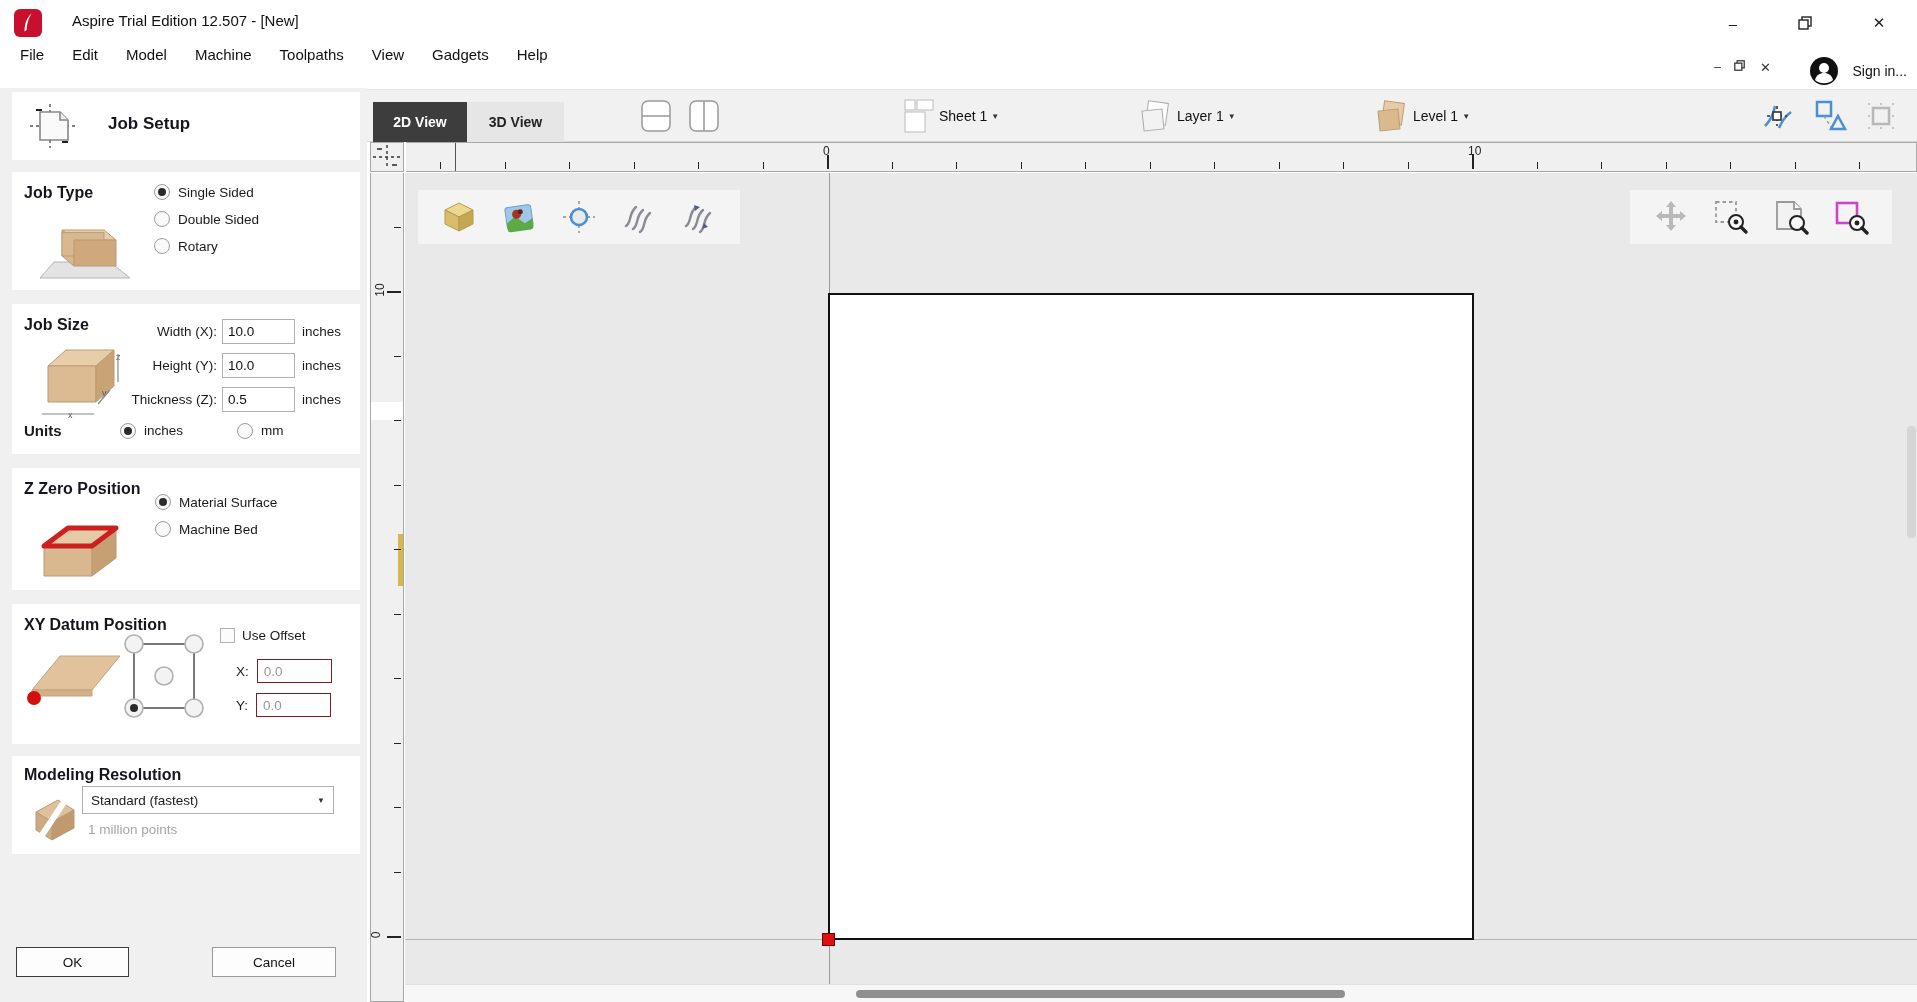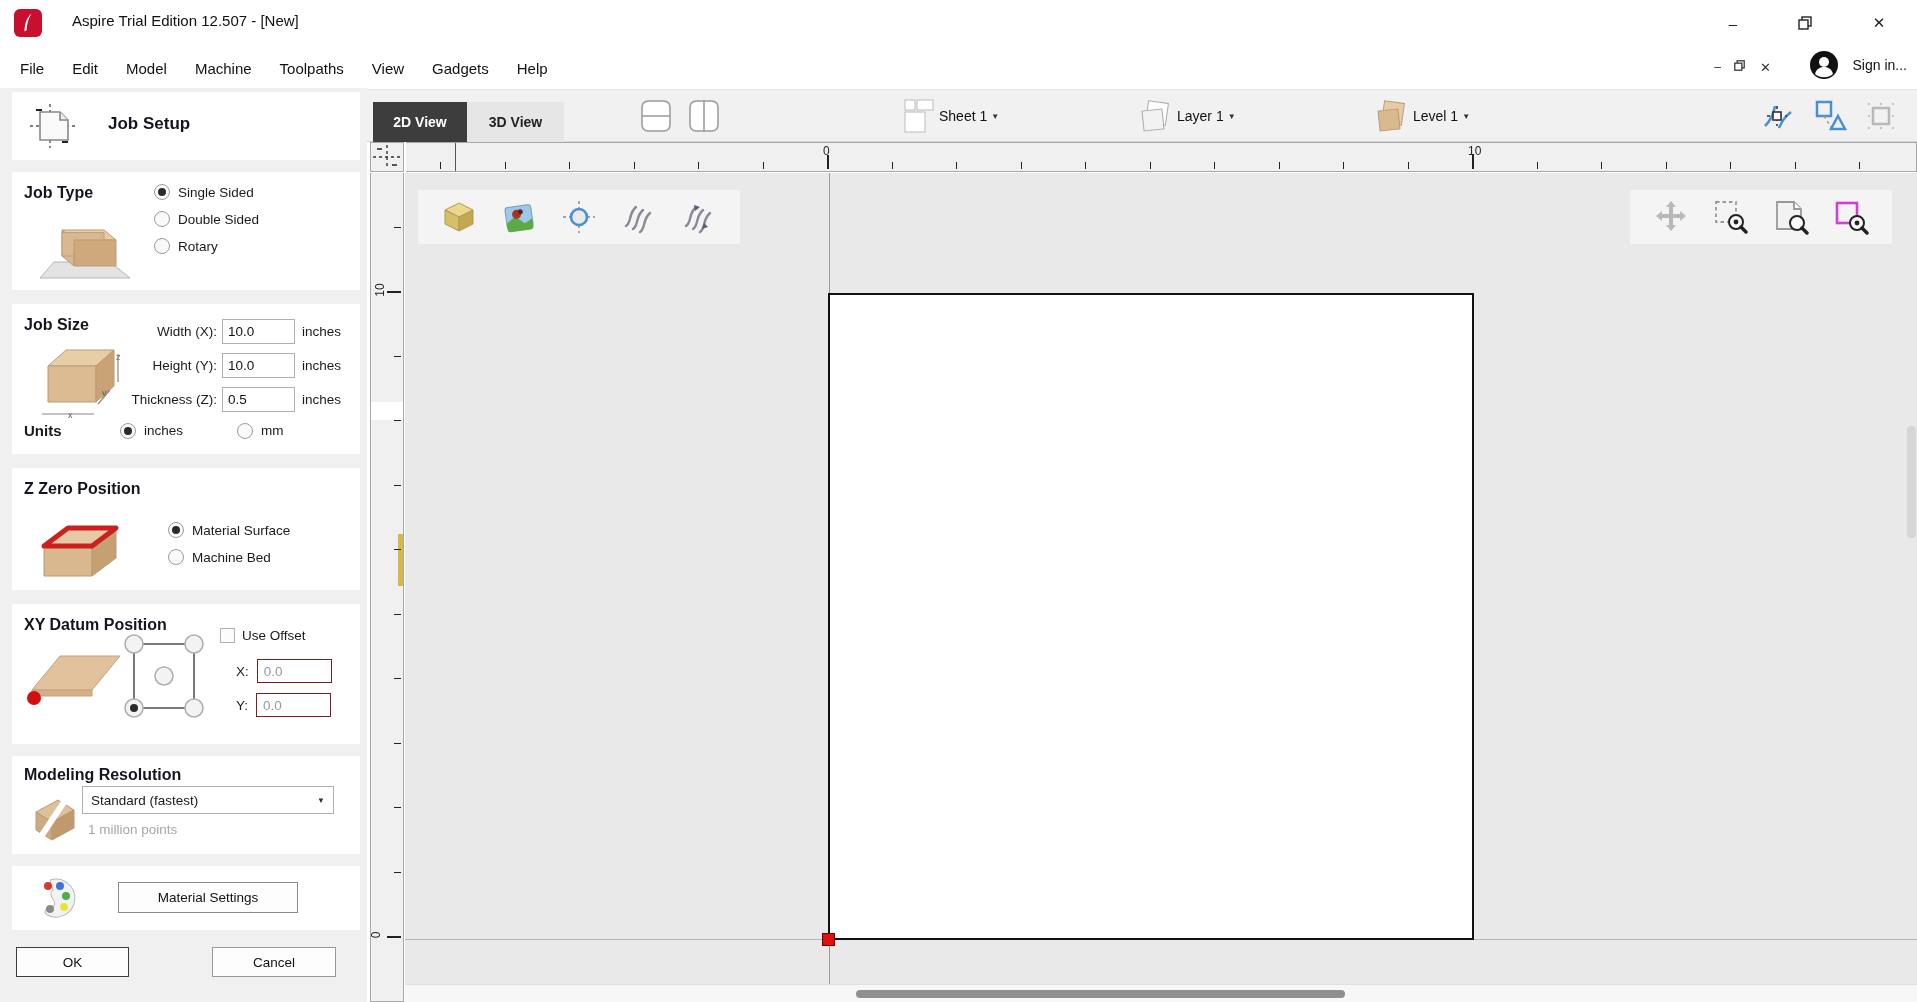--- a/index.html
+++ b/index.html
@@ -11,24 +11,24 @@
   
   .titlebar { position:absolute; left:0; top:0; width:100%; height:46px; background:#fff; }
   .app-icon { position:absolute; left:14px; top:9px; width:28px; height:28px; }
   .win-title { position:absolute; left:72px; top:12px; font-size:15px; color:#111; }
   .win-btn { position:absolute; top:8px; width:34px; height:30px; display:flex; align-items:center;
              justify-content:center; font-size:15px; color:#222; }
 
   
   .menubar { position:absolute; left:0; top:46px; width:100%; height:44px; background:#fff;
              border-bottom:1px solid #e4e4e4; }
-  .menu-items { position:absolute; left:6px; top:0; height:44px; display:flex; align-items:center; }
+  .menu-items { position:absolute; left:6px; top:0; height:44px; display:flex; align-items:flex-start; }
   .menu-item { padding:0 14px; font-size:15px; color:#111; }
   .mdi-ctrl { position:absolute; top:14px; font-size:12px; color:#333; }
-  .signin { position:absolute; right:10px; top:4px; display:flex; align-items:center; gap:14px; }
+  .signin { position:absolute; right:10px; top:10px; display:flex; align-items:center; gap:14px; }
   .signin-label { font-size:14px; color:#111; }
 
   
   .toolbar { position:absolute; left:367px; top:90px; width:1550px; height:52px; background:#f1f1f1;
              border-bottom:1px solid #d7d7d7; }
   .tab { position:absolute; top:12px; height:40px; display:flex; align-items:center;
          justify-content:center; font-size:14px; font-weight:bold; }
   .tab-active { background:#3d3d3d; color:#fff; }
   .tab-idle { background:#e6e6e6; color:#222; }
   .tb-group { position:absolute; top:0; height:52px; display:flex; align-items:center; gap:4px; }
@@ -447,21 +447,21 @@
       </div>
     </div>
 
     <div class="card" style="top:380px; height:122px;">
       <span class="sec-title" style="top:12px;">Z Zero Position</span>
       <svg class="abs" style="left:18px; top:32px;" width="92" height="82" viewBox="0 0 92 82">
         <polygon points="14,46 62,46 62,76 14,76" fill="#d9b88f" stroke="#b89b77"></polygon>
         <polygon points="62,46 86,28 86,58 62,76" fill="#c6a073" stroke="#b89b77"></polygon>
         <polygon points="14,46 38,28 86,28 62,46" fill="#e6caa5" stroke="#cc2020" stroke-width="5" stroke-linejoin="round"></polygon>
       </svg>
-      <div class="abs radio-col" style="left:156px; top:26px;margin-top:28px;">
+      <div class="abs radio-col" style="left:143px; top:26px;">
           <div class="radio-row">
             <span class="radio sel"></span>
             <span class="radio-label">Material Surface</span>
           </div>
           <div class="radio-row">
             <span class="radio"></span>
             <span class="radio-label">Machine Bed</span>
           </div>
         </div>
     </div>
@@ -512,29 +512,18 @@
         <polygon points="24,28 46,16 46,34 24,46" fill="#c09a6e" stroke="#b89b77"></polygon>
         <line x1="40" y1="2" x2="8" y2="50" stroke="#fff" stroke-width="6"></line>
       </svg>
       <div class="dropdown" style="left:70px; top:30px; width:252px; height:28px;">
         <span>Standard (fastest)</span>
         <span class="dd-arrow">▼</span>
       </div>
       <span class="subtext" style="left:76px; top:66px;">1 million points</span>
     </div>
 
-    <div class="card" style="top:778px; height:64px;">
-      <svg class="abs" style="left:22px; top:10px;" width="44" height="44" viewBox="0 0 44 44">
-        <path d="M22 3 a19 19 0 1 1 -14 32 c-3-4 2-7 6-6 3 1 6-1 5-5 -1-5 -2-9 3-11 a19 19 0 0 1 0-10z" fill="#f2f2f2" stroke="#bbb" transform="rotate(-18 22 22)"></path>
-        <circle cx="14" cy="10" r="4" fill="#d23b30"></circle>
-        <circle cx="26" cy="10" r="4" fill="#3f74d4"></circle>
-        <circle cx="32" cy="20" r="4" fill="#4cae4c"></circle>
-        <circle cx="30" cy="31" r="4" fill="#ece33a"></circle>
-        <circle cx="16" cy="33" r="4" fill="#8a8a8a"></circle>
-      </svg>
-      <div class="btn" style="left:106px; top:16px; width:180px; height:31px; border:1px solid #888;">Material Settings</div>
-    </div>
 
     <div class="btn" style="left:16px; top:859px; width:113px; height:30px; border:1px solid #3c3c3c;">OK</div>
     <div class="btn" style="left:212px; top:859px; width:124px; height:30px; border:1px solid #9a9a9a;text-align:center;">Cancel</div>
   </div>
 
 </div>
 
 </body></html>

